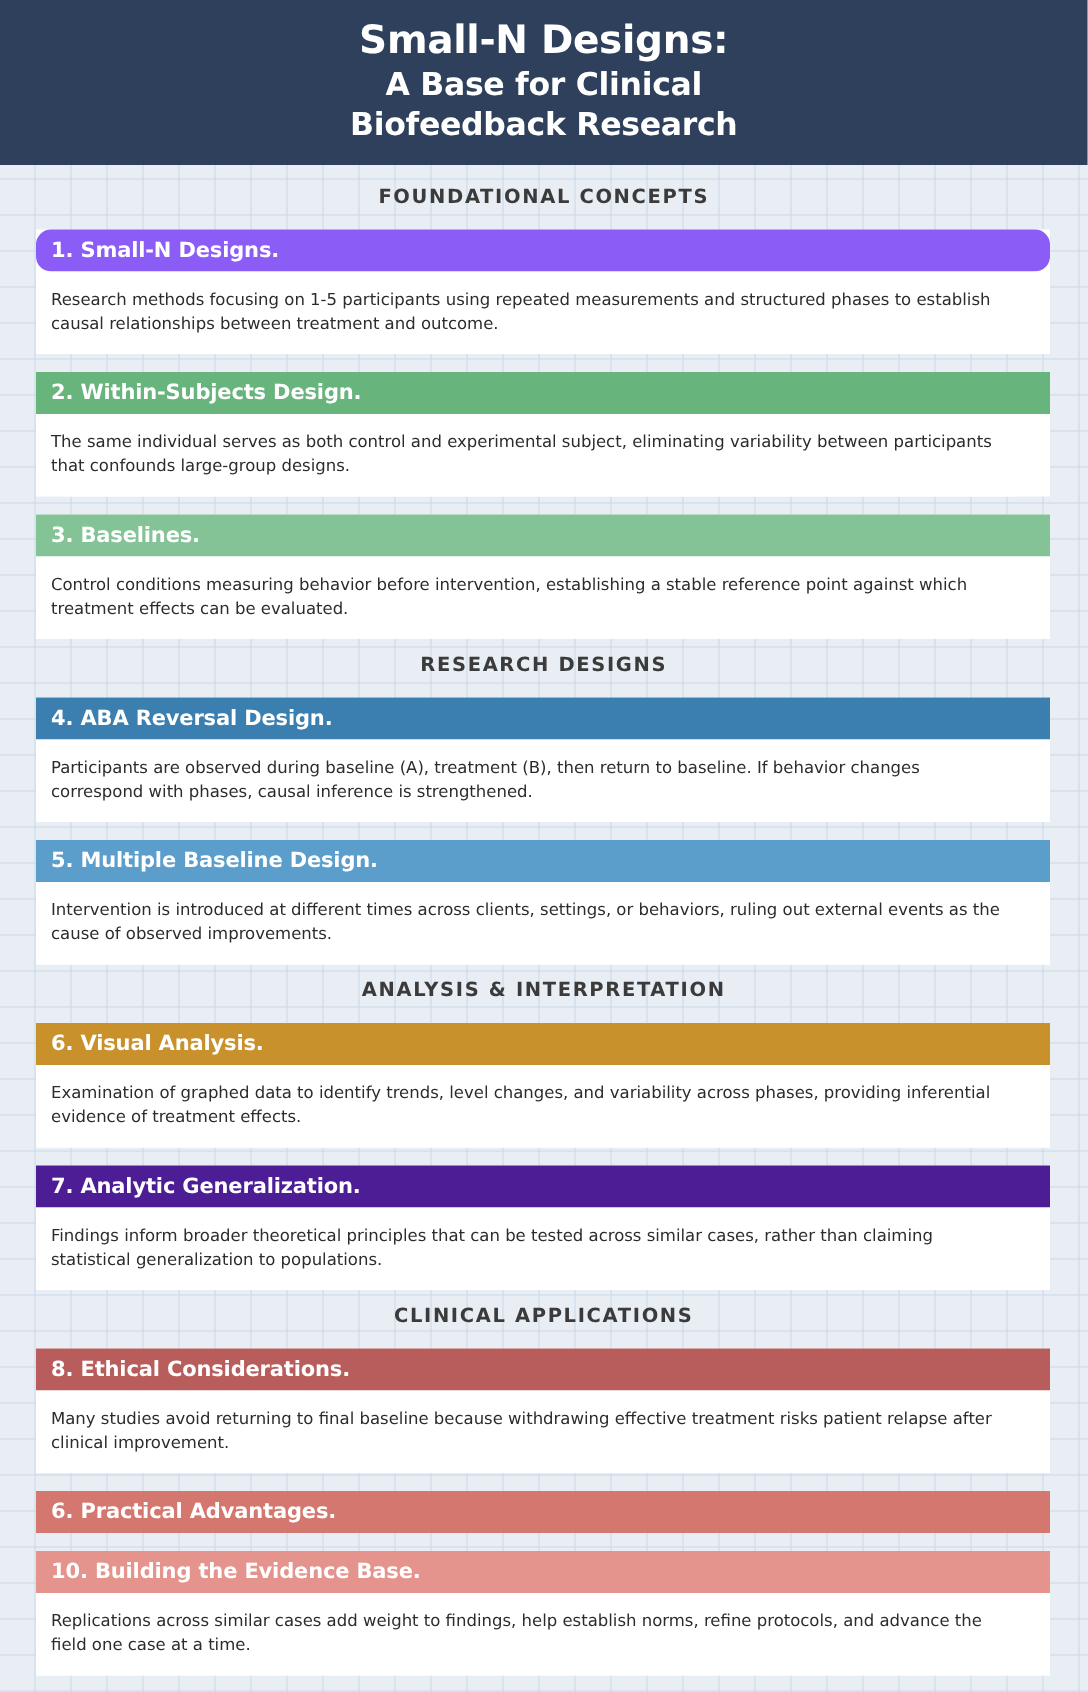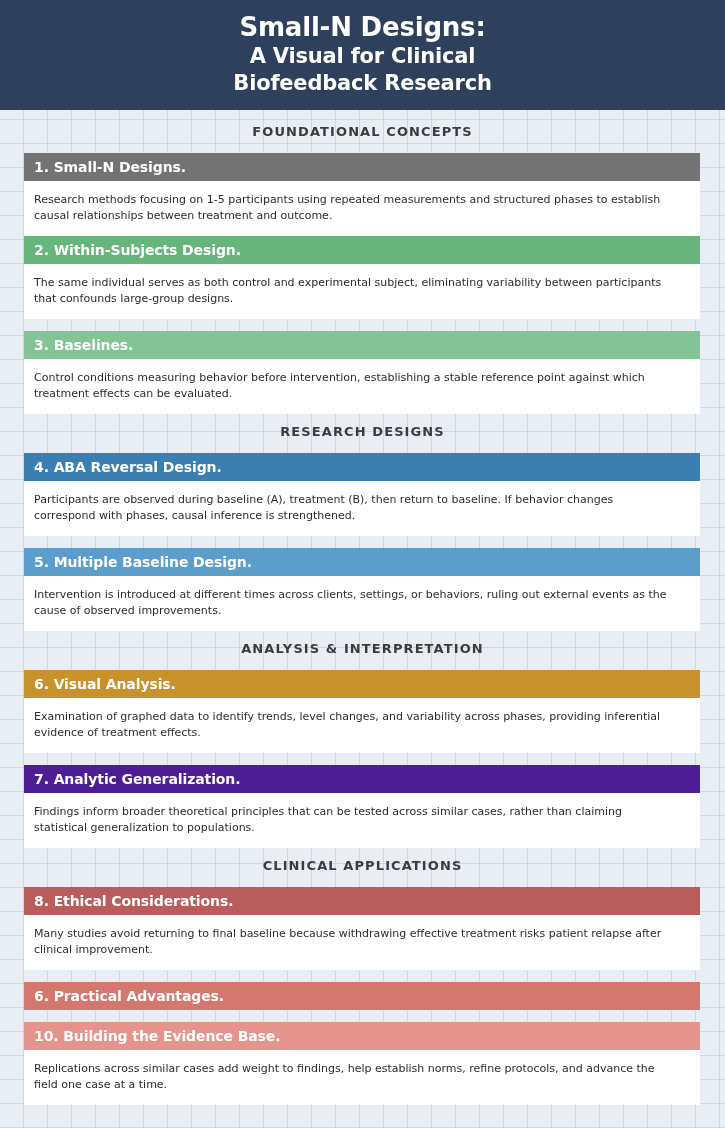--- a/index.html
+++ b/index.html
@@ -100,32 +100,32 @@
     line-height: 16px;
   }
 </style>
 </head>
 <body>
 
 <div id="infographic" style="background-color: rgb(233, 238, 244); background-image: linear-gradient(to right, rgb(201, 216, 230) 1px, transparent 1px), linear-gradient(rgb(201, 216, 230) 1px, transparent 1px); background-size: 24px 24px;">
 
   <div class="header-band" style="background: rgb(46, 64, 92);">
     <p class="title-main">Small-N Designs:</p>
-    <p class="title-sub">A Visual for Clinical</p>
+    <p class="title-sub">A Base for Clinical</p>
     <p class="title-sub">Biofeedback Research</p>
   </div>
 
   <div class="sections-wrap">
       <div class="section-block" style="padding-top: 15px;">
         <p class="section-heading" style="margin-bottom: 14px;">FOUNDATIONAL CONCEPTS</p>
         <div class="card">
-          <div class="card-header" style="background: #737373;">1. Small-N Designs.</div>
+          <div class="card-header" style="background: #8b5cf6; border-radius: 10px;">1. Small-N Designs.</div>
           <div class="card-body">Research methods focusing on 1-5 participants using repeated measurements and structured phases to establish causal relationships between treatment and outcome.</div>
         </div>
-        <div class="card" style=" border-radius: 24px;">
+        <div class="card" style="margin-top: 12px; border-radius: 24px;">
           <div class="card-header" style="background: rgb(103, 180, 124);">2. Within-Subjects Design.</div>
           <div class="card-body">The same individual serves as both control and experimental subject, eliminating variability between participants that confounds large-group designs.</div>
         </div>
         <div class="card" style="margin-top: 12px;">
           <div class="card-header" style="background: rgb(131, 195, 150); text-align: right;">3. Baselines.</div>
           <div class="card-body">Control conditions measuring behavior before intervention, establishing a stable reference point against which treatment effects can be evaluated.</div>
         </div>
       </div>
       <div class="section-block" style="padding-top: 11px;">
         <p class="section-heading" style="margin-bottom: 14px;">RESEARCH DESIGNS</p>

